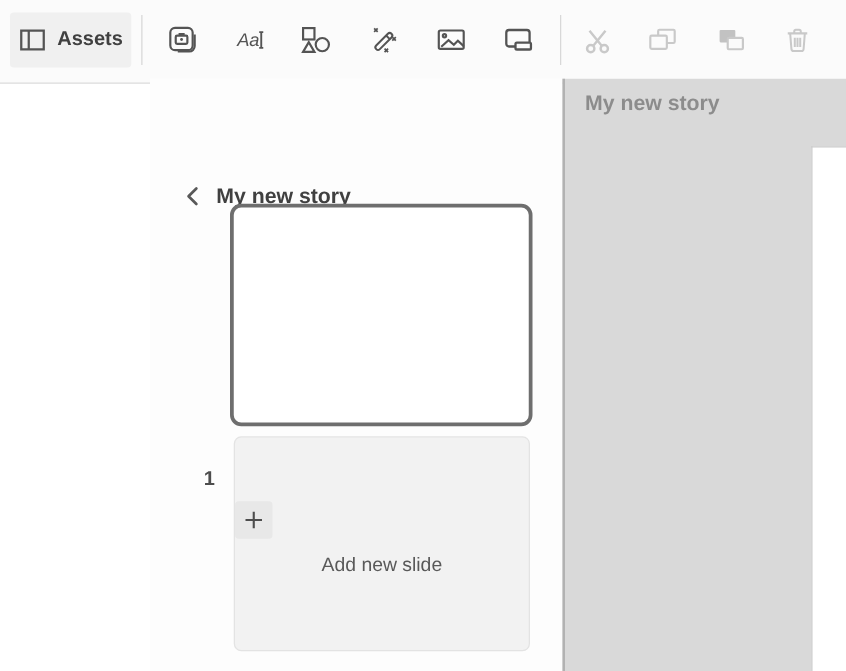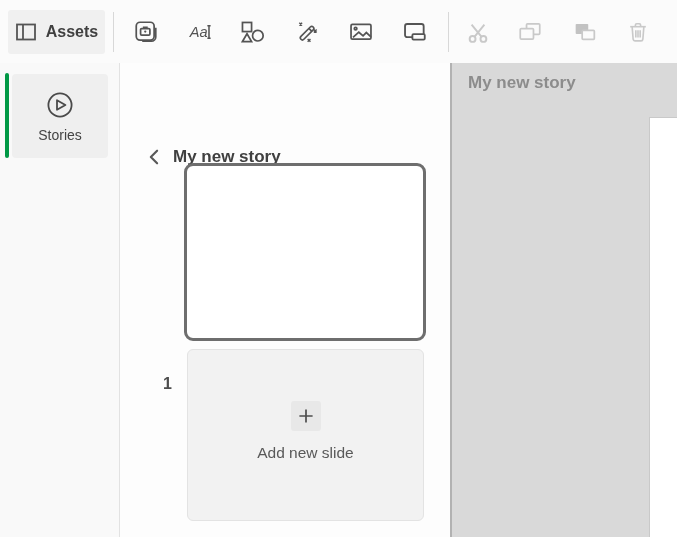--- a/index.html
+++ b/index.html
@@ -45,21 +45,21 @@
   .back-btn{width:24px; height:24px; border:none; background:transparent;
     cursor:pointer; color:#595959; display:flex; align-items:center;
     justify-content:center; padding:0;}
   .timeline-title{font-size:17px; font-weight:700; color:var(--title-text);}
   .slide-num{position:absolute; left:24px; top:312px; width:28px;
     text-align:right; font-size:16px; font-weight:700; color:#4d4d4d;}
   .slide-thumb{position:absolute; left:64px; top:100px; width:242px; height:178px;
     background:#fff; border:3px solid #6e6e6e; border-radius:9px; cursor:pointer;}
   .add-slide{position:absolute; left:67px; top:286px; width:237px; height:172px;
     background:#f2f2f2; border:1px solid #e3e3e3; border-radius:6px;
-    cursor:pointer; display:flex; flex-direction:column; align-items:center;
+    cursor:pointer; display:flex; flex-direction:column; 
     padding-top:51px;}
   .plus-box{width:30px; height:30px; background:#e8e8e8; border-radius:3px;
     display:flex; align-items:center; justify-content:center; color:#4d4d4d;
     margin-bottom:13px;}
   .add-slide-label{font-size:15.5px; color:#595959;}
 
   
   .overview{position:absolute; left:450px; top:63px; width:227px; bottom:0;
     background:var(--panel-gray); border-left:2px solid #b2b2b2;}
   .overview-title{position:absolute; left:16px; top:10px; font-size:17px;
@@ -163,30 +163,20 @@
     <button class="tool disabled" style="left:623px" aria-disabled="true">
       <svg width="26" height="26" viewBox="0 0 24 24" fill="none" stroke="currentColor" stroke-width="1.5">
         <path d="M4.8 7.1 h14.4"></path>
         <path d="M9.6 7 v-1.4 a1.2 1.2 0 0 1 1.2 -1.2 h2.4 a1.2 1.2 0 0 1 1.2 1.2 V7"></path>
         <path d="M6.6 7.3 l.9 11.3 a1.7 1.7 0 0 0 1.7 1.6 h5.6 a1.7 1.7 0 0 0 1.7 -1.6 l.9 -11.3"></path>
         <path d="M10 10.3 v6.8 M12 10.3 v6.8 M14 10.3 v6.8"></path>
       </svg>
     </button>
   </header>
 
-  <aside class="sidebar">
-    <div class="active-bar"></div>
-    <div class="sidebar-item">
-      <svg width="30" height="30" viewBox="0 0 30 30" fill="none" stroke="currentColor" stroke-width="1.8">
-        <circle cx="15" cy="15" r="11.6"></circle>
-        <path d="M12 10.2 L20.4 15 L12 19.8 Z" stroke-linejoin="round"></path>
-      </svg>
-      <span>Stories</span>
-    </div>
-  </aside>
 
   <section class="timeline">
     <div class="timeline-header">
       <button class="back-btn">
         <svg width="20" height="20" viewBox="0 0 24 24" fill="none" stroke="currentColor" stroke-width="2.6" stroke-linecap="round" stroke-linejoin="round">
           <path d="M14.5 4.5 L7 12 L14.5 19.5"></path>
         </svg>
       </button>
       <h1 class="timeline-title">My new story</h1>
     </div>

